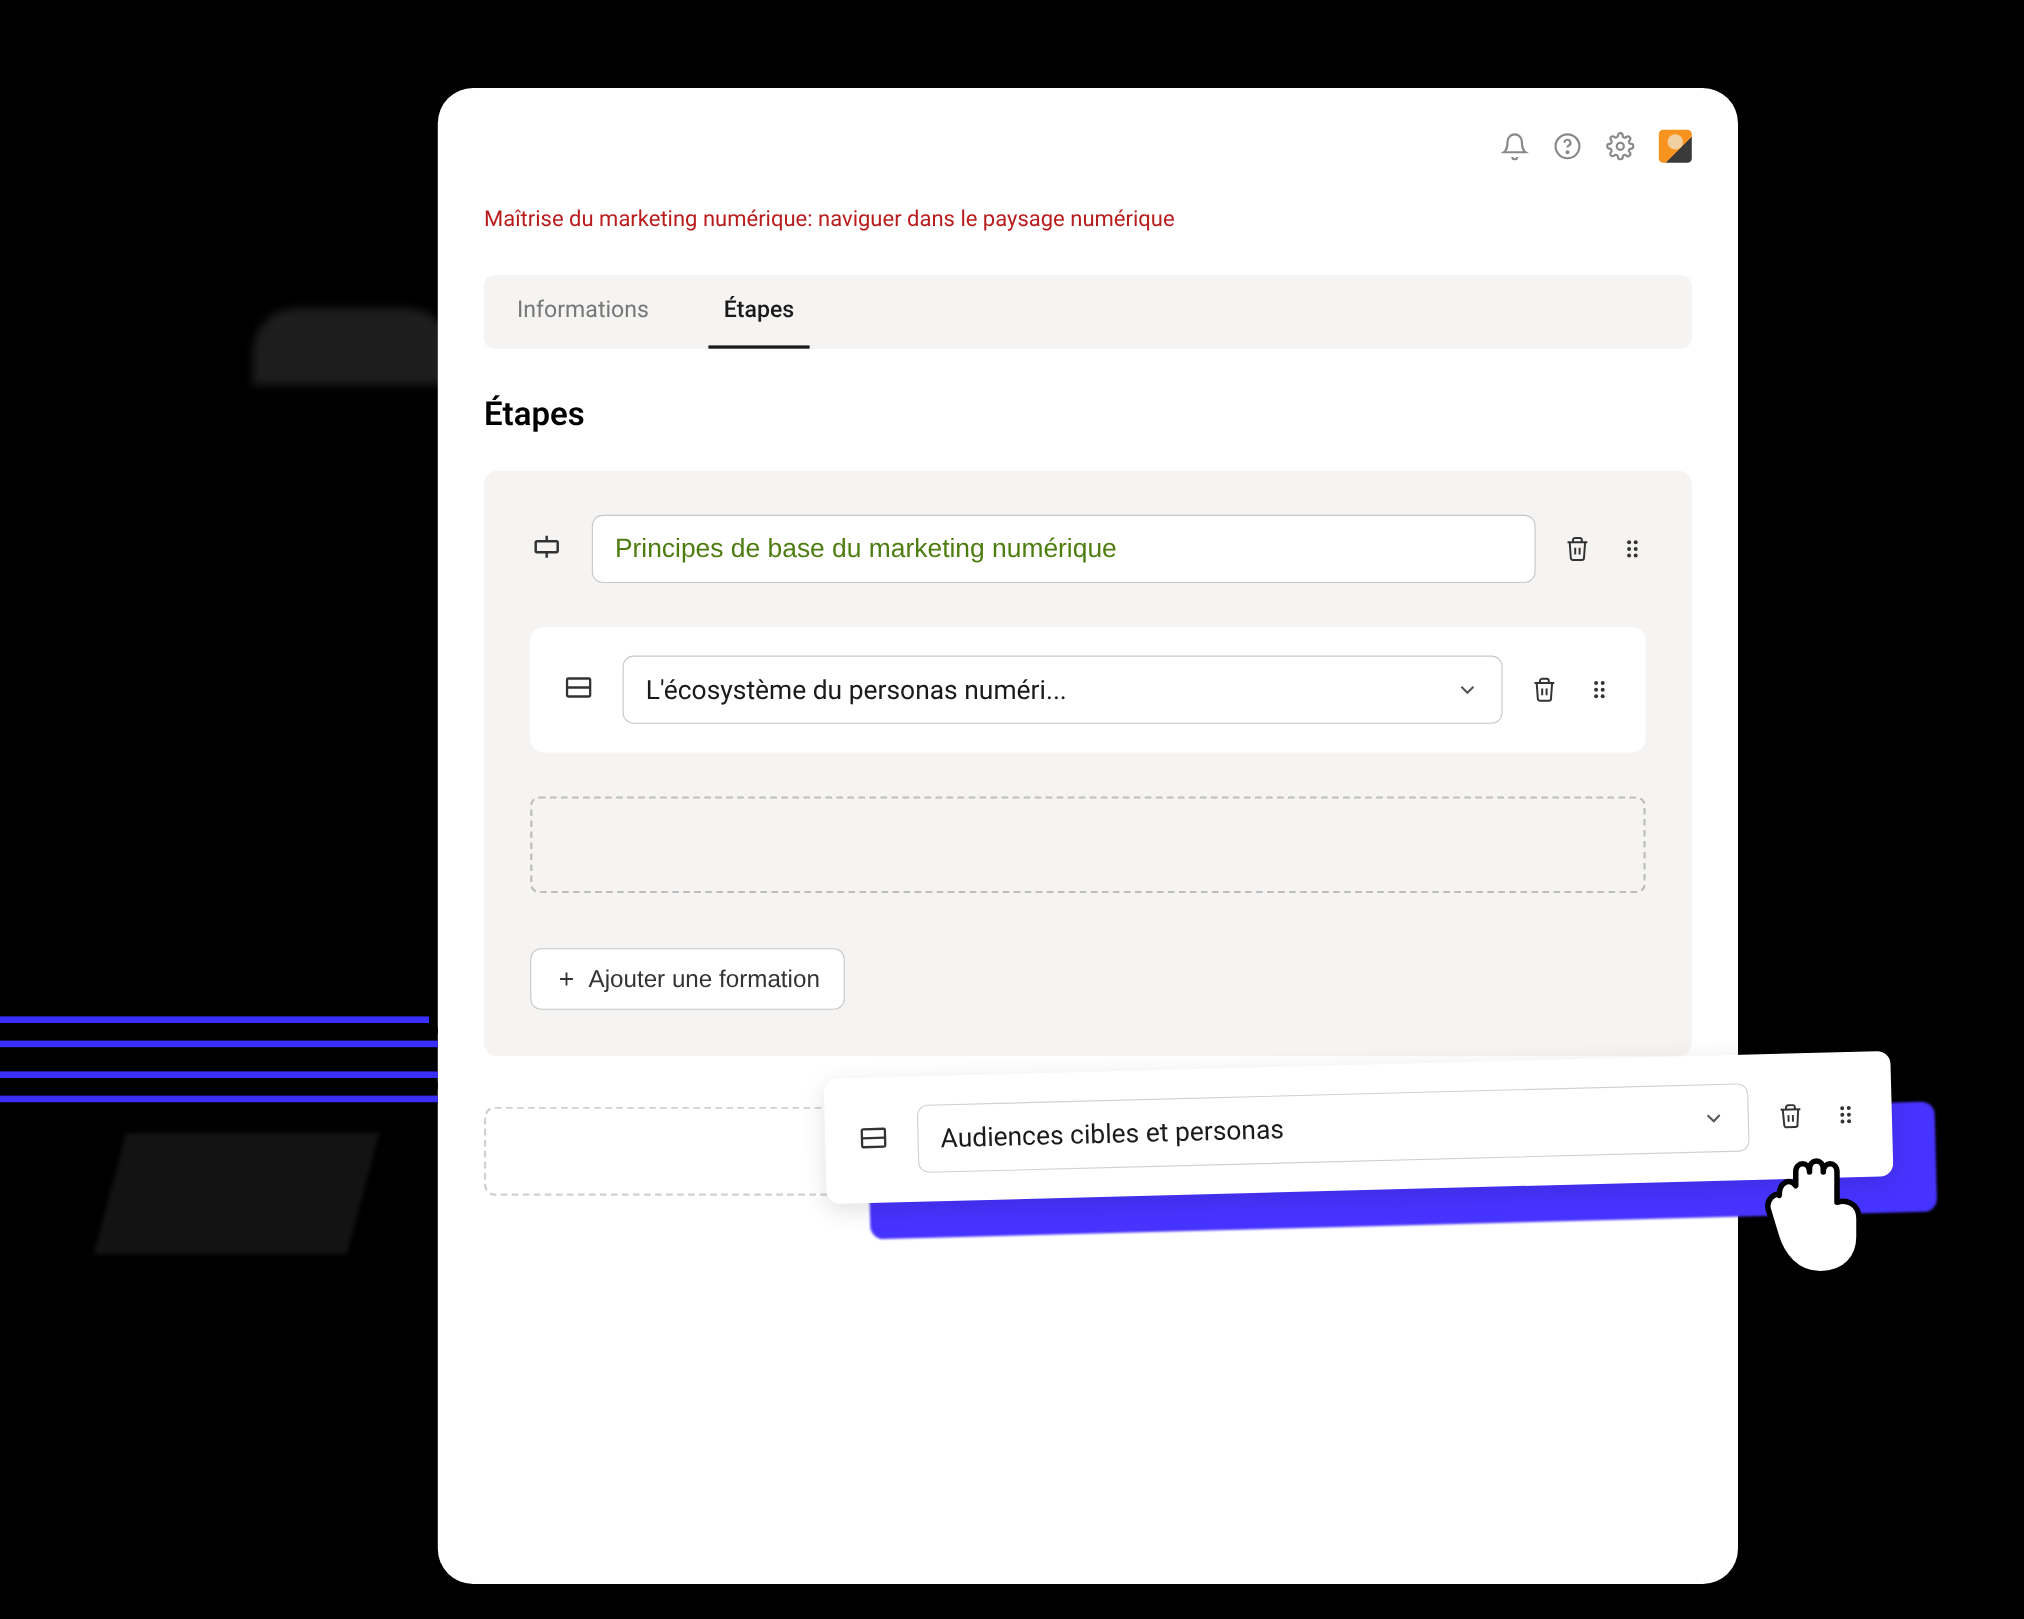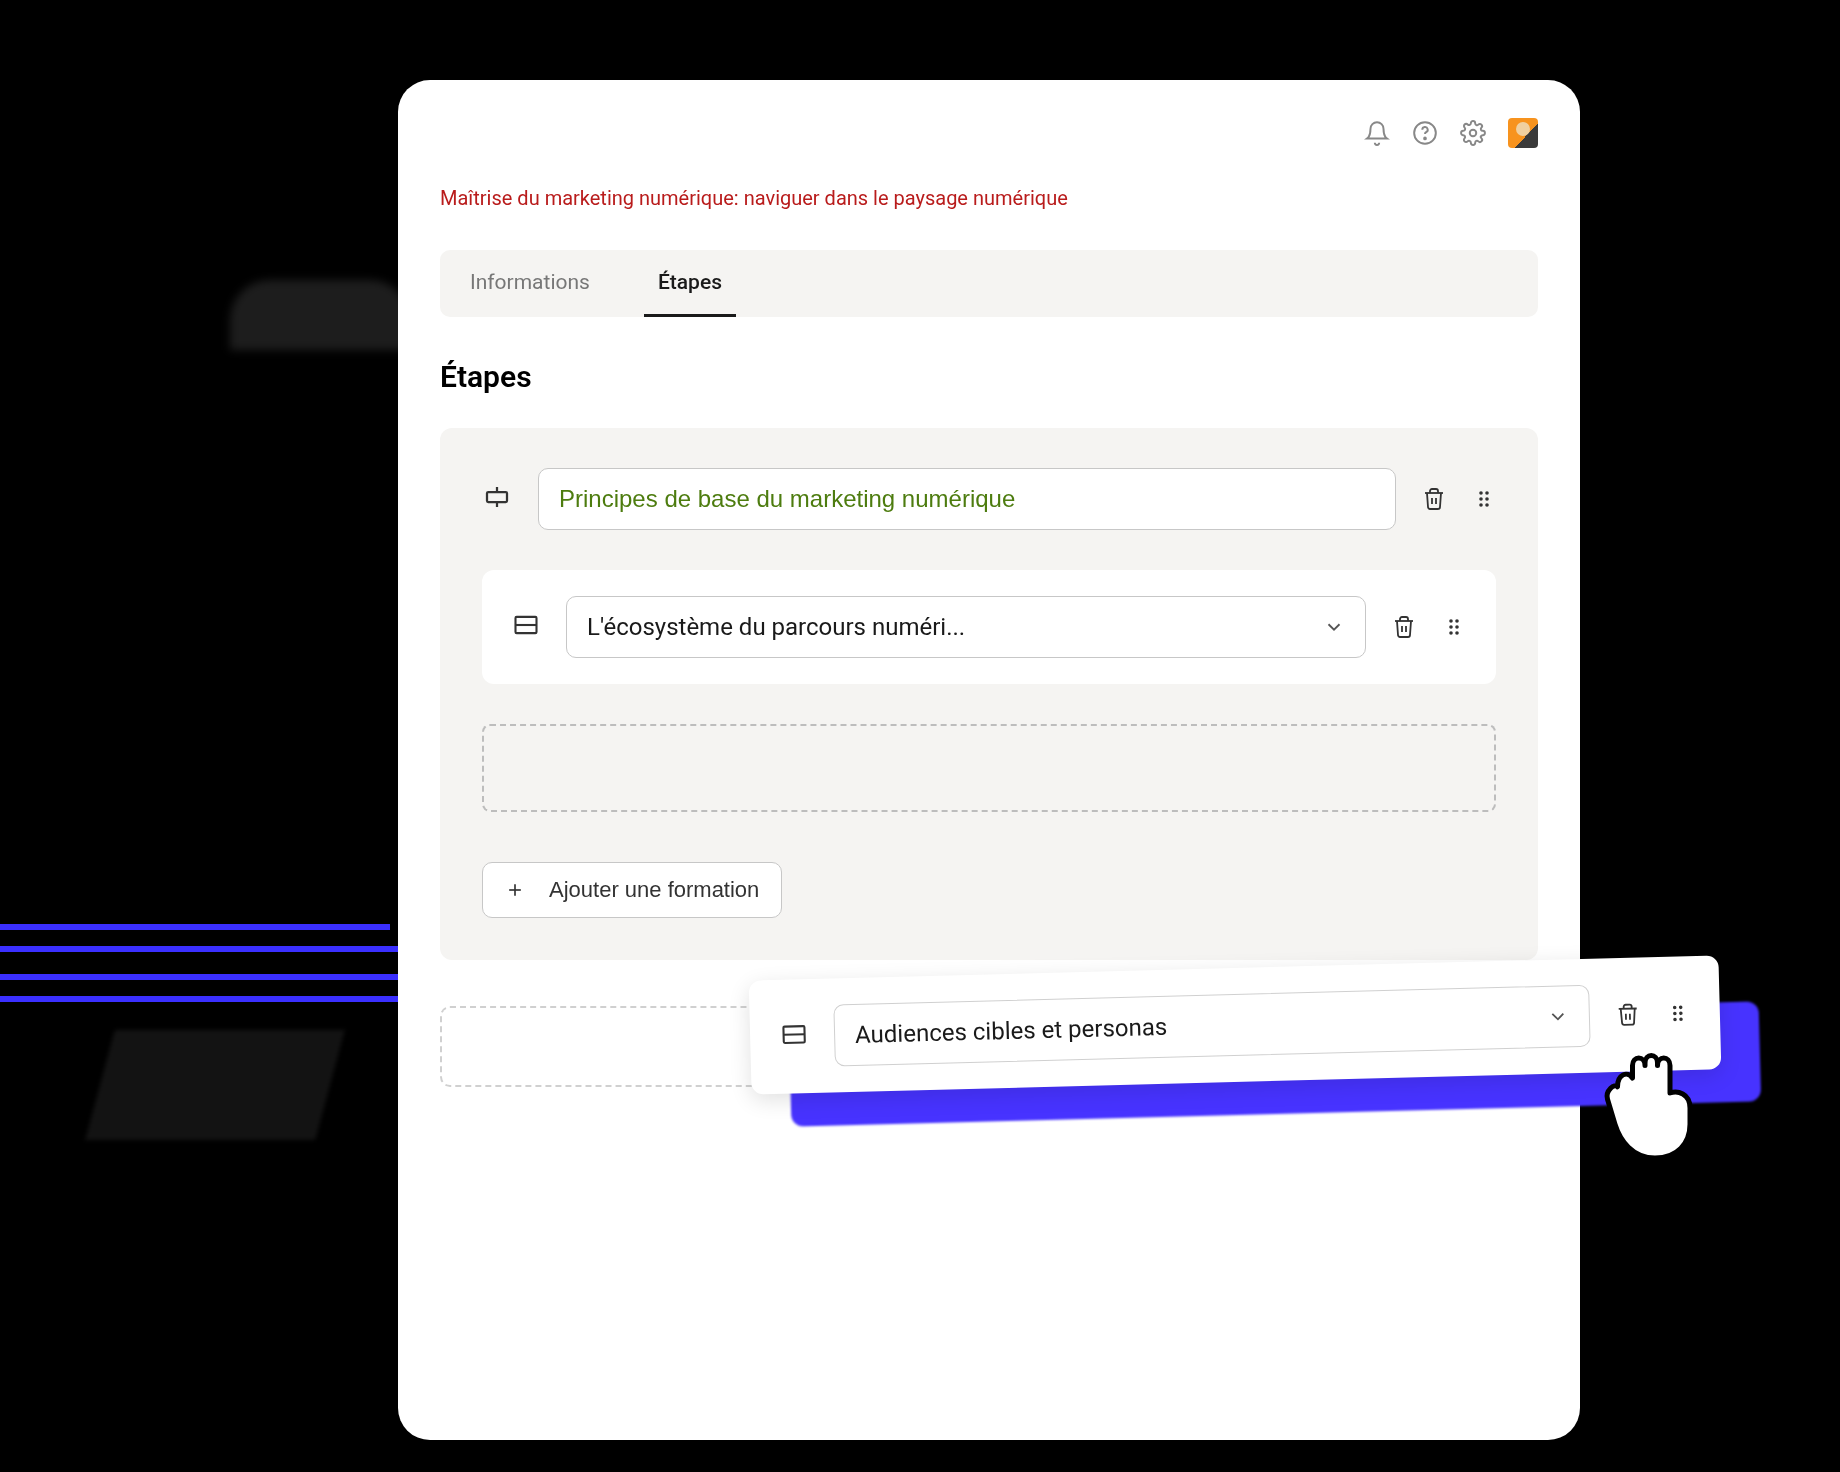--- a/index.html
+++ b/index.html
@@ -171,21 +171,21 @@
     top: 1018px;
     left: 1580px;
     z-index:30;
   }
   .grab-cursor svg { width:150px; height:150px; }
 
   .add-course-btn {
     margin-top: 50px;
     display:inline-flex;
     align-items:center;
-    gap:24px;
+    gap:10px;
     border:1.5px solid #c7c7c7;
     border-radius:10px;
     padding: 14px 22px;
     font-size:22px;
     color:#333;
     background:#fff;
     cursor:pointer;
   }
   .add-course-btn svg { width:20px; height:20px; }
 
@@ -298,21 +298,21 @@
     </div>
 
     <div class="course-card">
       <div class="course-icon">
         <svg viewBox="0 0 24 24" fill="none" stroke="#333" stroke-width="1.8">
             <rect x="3" y="5" width="18" height="14" rx="1"></rect>
             <line x1="3" y1="12" x2="21" y2="12"></line>
           </svg>
       </div>
       <div class="select-box">
-        <span>L'écosystème du parcours numéri...</span>
+        <span>L'écosystème du personas numéri...</span>
         <svg viewBox="0 0 24 24" fill="none" stroke="#555" stroke-width="2">
             <polyline points="6 9 12 15 18 9"></polyline>
           </svg>
       </div>
       <div class="row-actions">
         <div class="icon-btn">
           <svg viewBox="0 0 24 24" fill="none" stroke="#333" stroke-width="1.8">
               <path d="M3 6h18"></path>
               <path d="M8 6V4a2 2 0 0 1 2-2h4a2 2 0 0 1 2 2v2"></path>
               <path d="M19 6l-1 14a2 2 0 0 1-2 2H8a2 2 0 0 1-2-2L5 6"></path>

